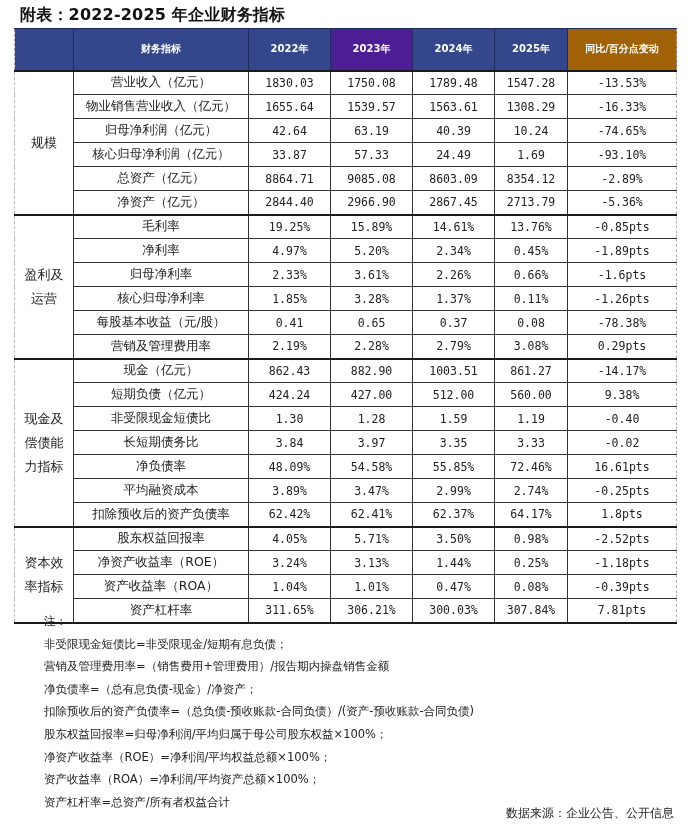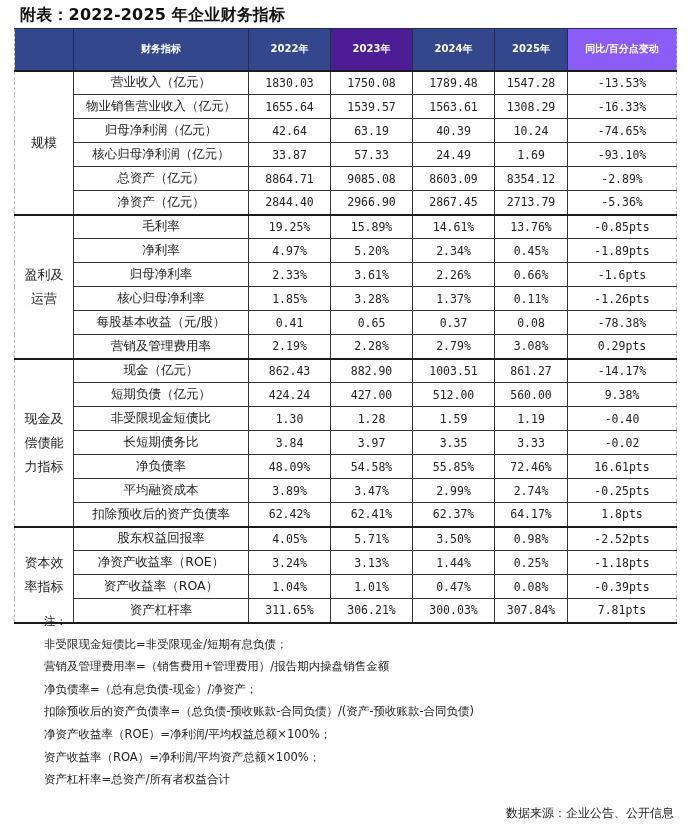--- a/index.html
+++ b/index.html
@@ -92,21 +92,21 @@
       <col class="c-chg">
   </colgroup>
   <thead>
     <tr>
       <th class="first" style="background: rgb(52, 70, 140);"></th>
       <th style="background: rgb(52, 70, 140);">财务指标</th>
       <th style="background: rgb(52, 70, 140);">2022年</th>
       <th style="background: #4c1d95; text-align: center;">2023年</th>
       <th style="background: rgb(52, 70, 140);">2024年</th>
       <th style="background: rgb(52, 70, 140);">2025年</th>
-      <th class="last" style="background: #8b5cf6;">同比/百分点变动</th>
+      <th class="last" style="background: #a16207;">同比/百分点变动</th>
     </tr>
   </thead>
   <tbody id="tbody">
       <tr class="sec-start">
         <td class="cat" rowspan="6">规模</td>
         <td class="ind">营业收入（亿元）</td>
         <td class="num">1830.03</td>
         <td class="num">1750.08</td>
         <td class="num">1789.48</td>
         <td class="num">1547.28</td>
@@ -293,18 +293,19 @@
       </tr>
     </tbody>
 </table>
 
 <div class="notes" id="notes">
     <div class="note-line">注：</div>
     <div class="note-line">非受限现金短债比=非受限现金/短期有息负债；</div>
     <div class="note-line">营销及管理费用率=（销售费用+管理费用）/报告期内操盘销售金额</div>
     <div class="note-line">净负债率=（总有息负债-现金）/净资产；</div>
     <div class="note-line">扣除预收后的资产负债率=（总负债-预收账款-合同负债）/(资产-预收账款-合同负债)</div>
+    <div class="note-line">股东权益回报率=归母净利润/平均归属于母公司股东权益×100%；</div>
     <div class="note-line">净资产收益率（ROE）=净利润/平均权益总额×100%；</div>
     <div class="note-line">资产收益率（ROA）=净利润/平均资产总额×100%；</div>
     <div class="note-line">资产杠杆率=总资产/所有者权益合计</div>
   </div>
 
 <div class="source">数据来源：企业公告、公开信息</div>
 
 </body></html>

